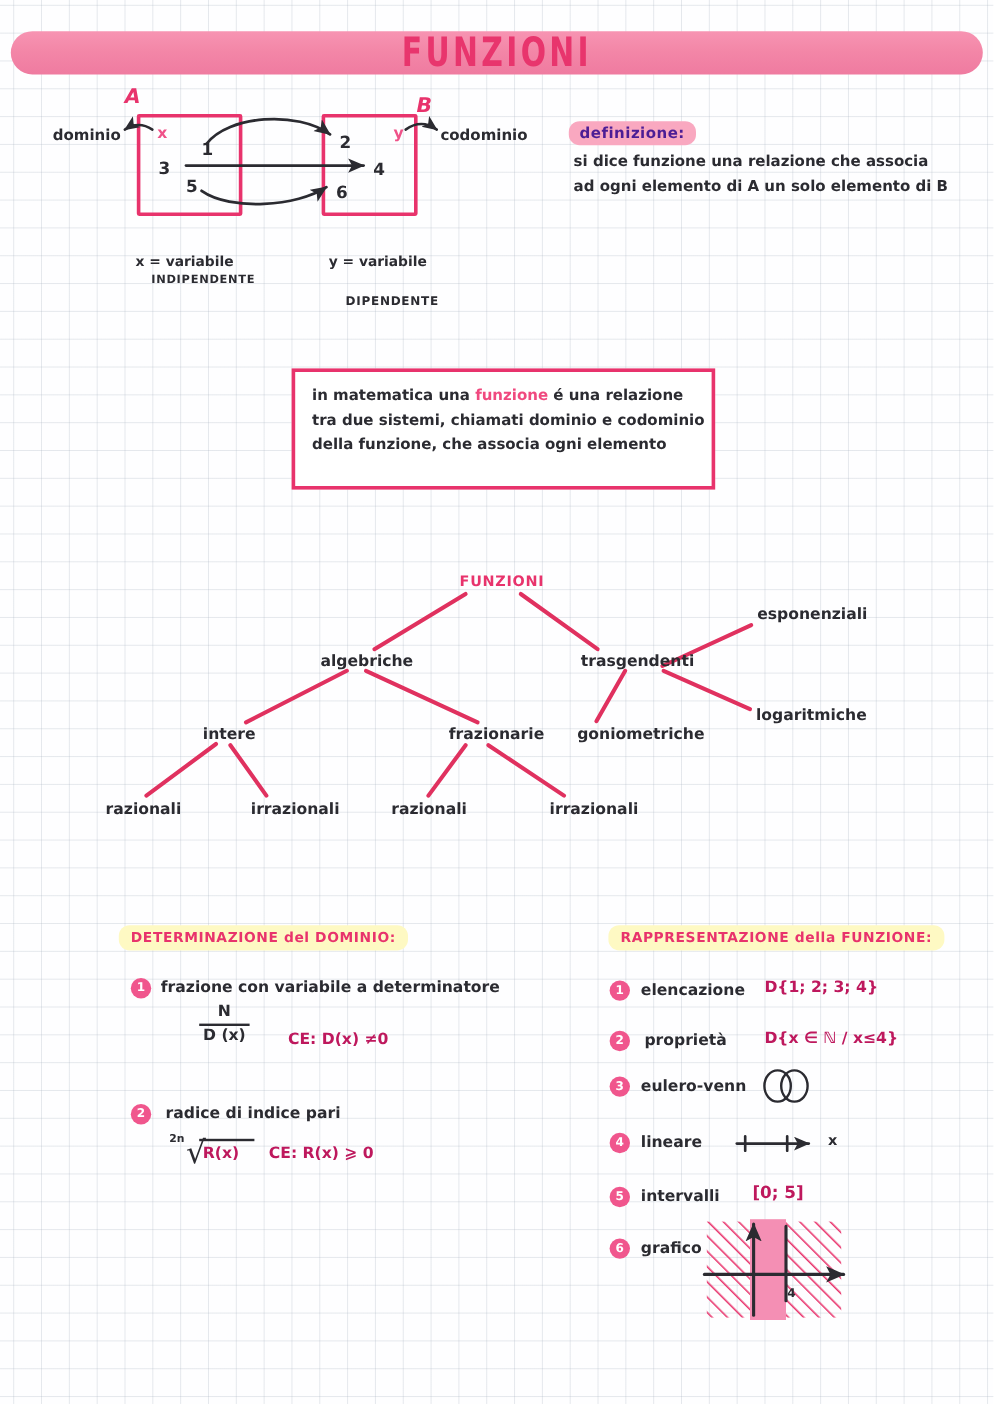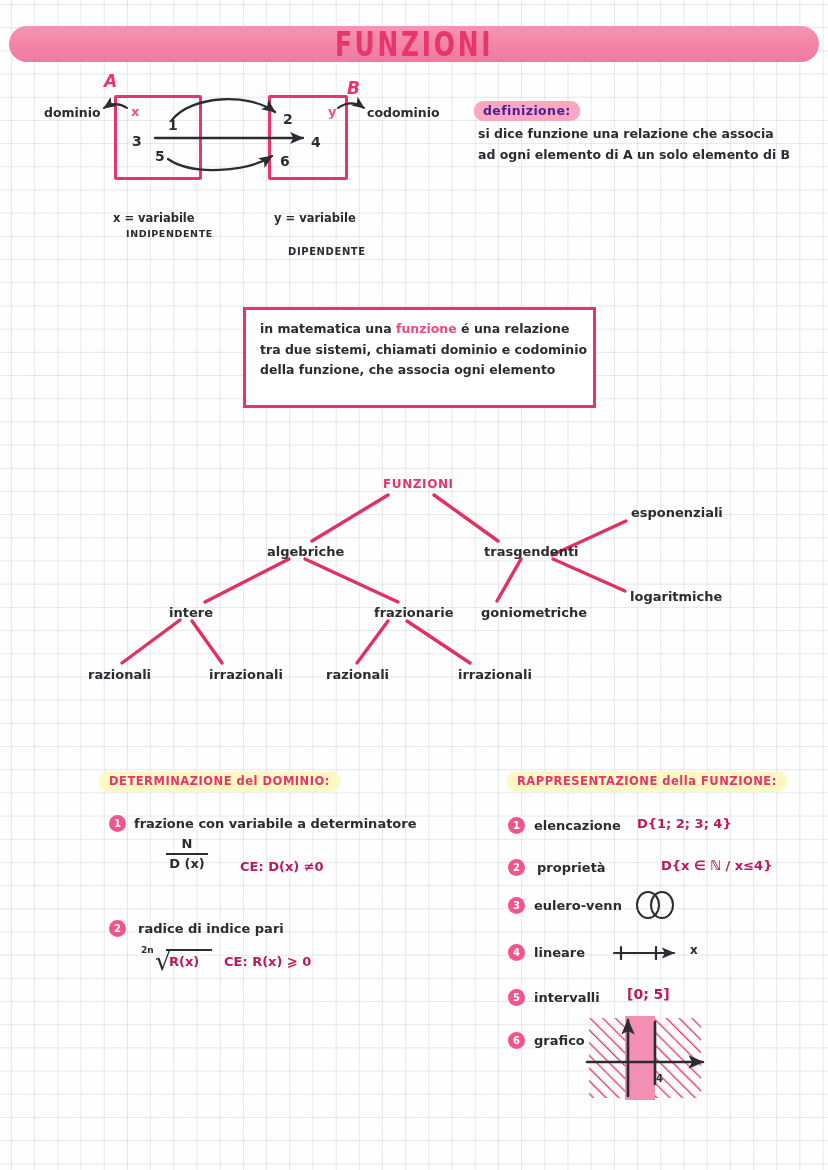--- a/index.html
+++ b/index.html
@@ -403,21 +403,21 @@
   <div class="formula" style="left:224px; top:954px;">CE:  R(x) ⩾ 0</div>
 
   <div id="head-rappr" class="sec-head">RAPPRESENTAZIONE della  FUNZIONE:</div>
 
   <div class="numdot" style="left:508px; top:817px;">1</div>
   <div class="itemtext" style="left:534px; top:818px;">elencazione</div>
   <div class="formula" style="left:637px; top:816px;">D{1; 2; 3; 4}</div>
 
   <div class="numdot" style="left:508px; top:859px;">2</div>
   <div class="itemtext" style="left:537px; top:860px;">proprietà</div>
-  <div class="formula" style="left:637px; top:858px;padding-left:24px;">D{x ∈ ℕ / x≤4}</div>
+  <div class="formula" style="left:637px; top:858px;">D{x ∈ ℕ / x≤4}</div>
 
   <div class="numdot" style="left:508px; top:897px;">3</div>
   <div class="itemtext" style="left:534px; top:898px;">eulero-venn</div>
   <div id="venn">
     <span class="ell l"></span>
     <span class="ell r"></span>
   </div>
 
   <div class="numdot" style="left:508px; top:944px;">4</div>
   <div class="itemtext" style="left:534px; top:945px;">lineare</div>

